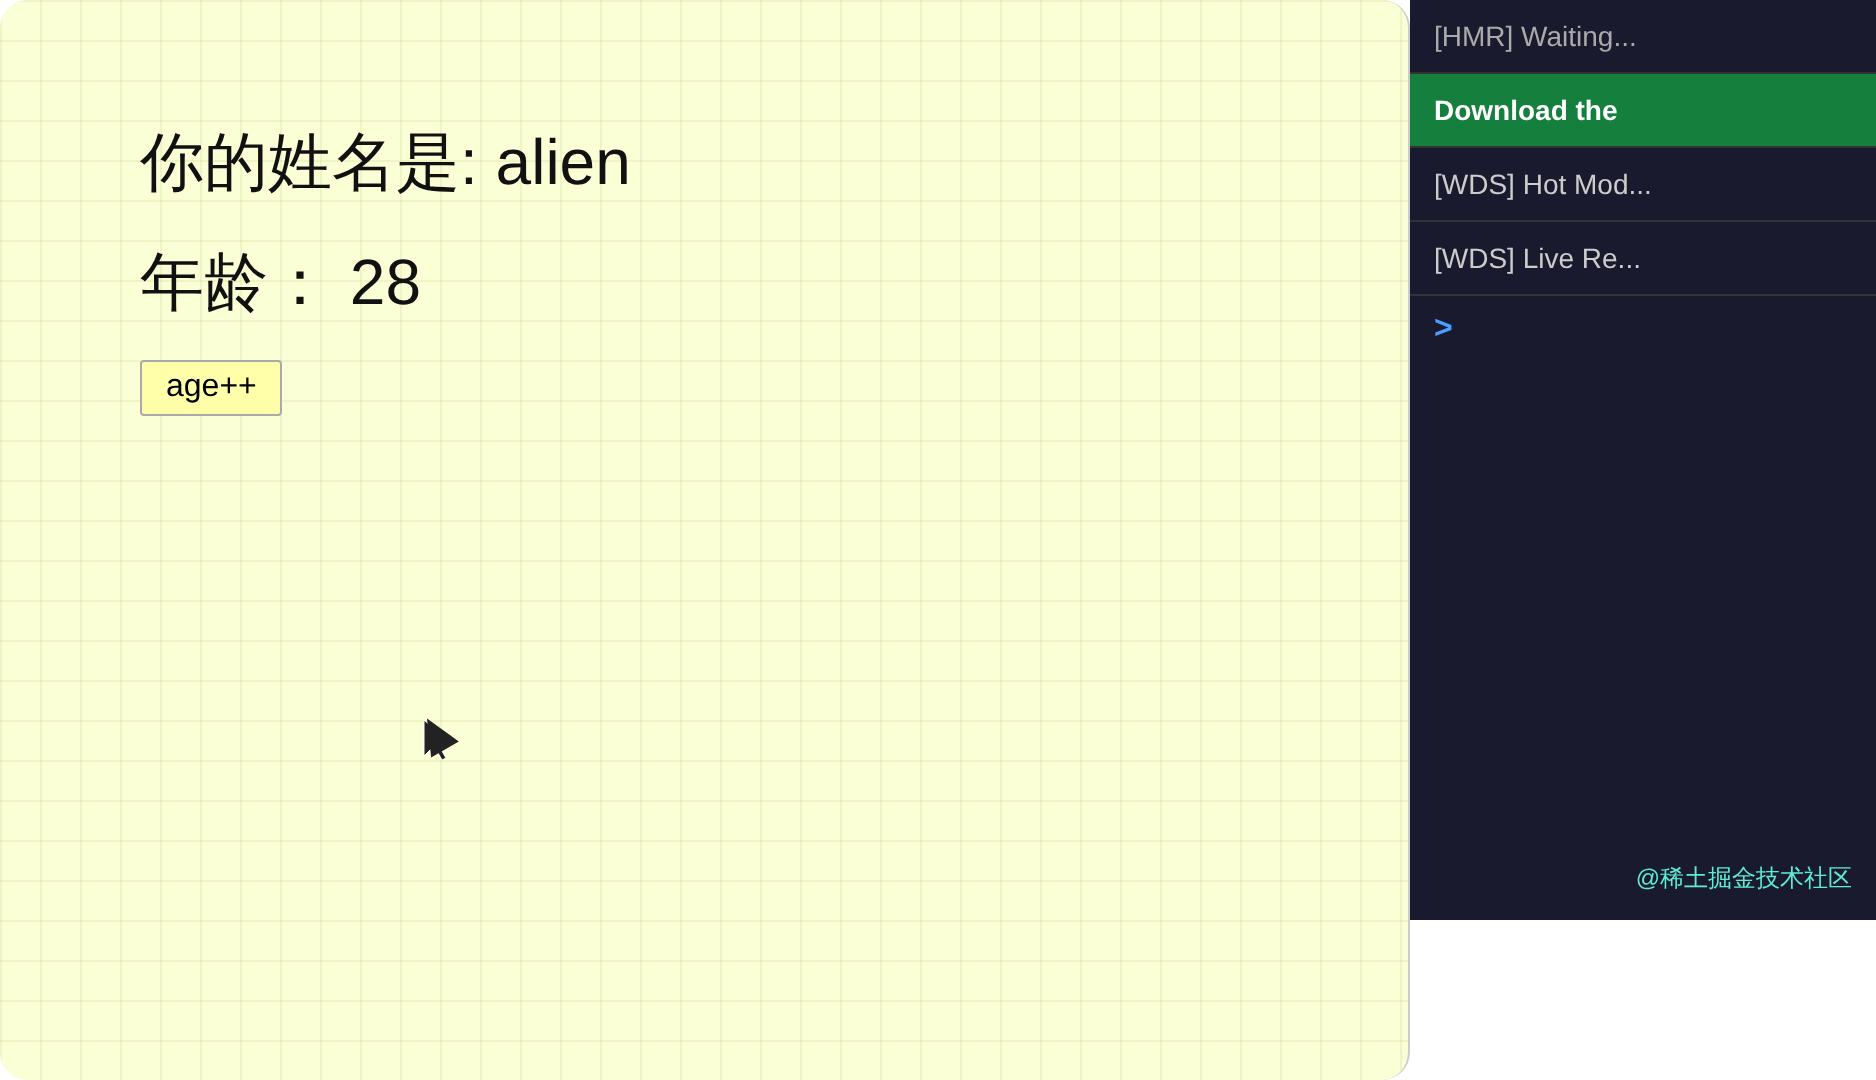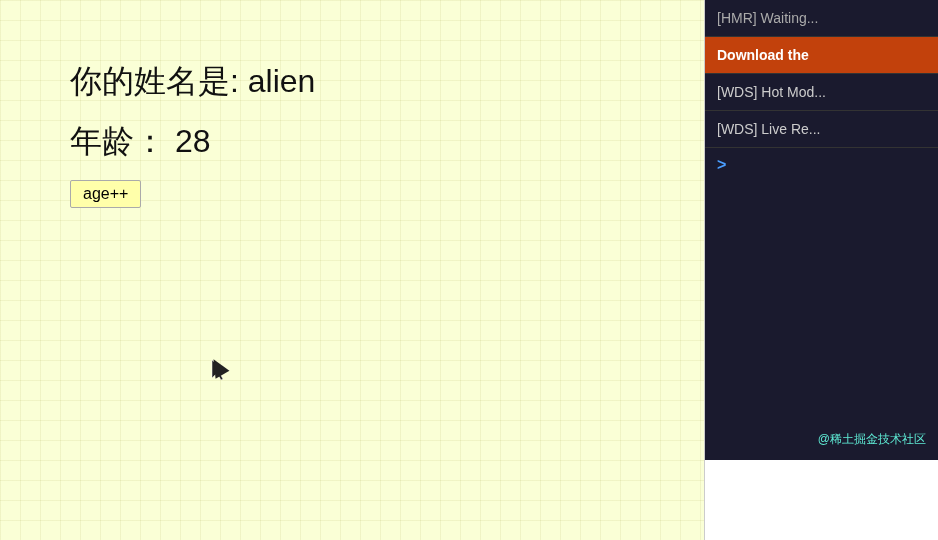--- a/index.html
+++ b/index.html
@@ -21,20 +21,21 @@
       width: 705px;
       height: 540px;
       background-color: #faffd6;
       background-image:
         linear-gradient(rgba(180,180,100,0.15) 1px, transparent 1px),
         linear-gradient(90deg, rgba(180,180,100,0.15) 1px, transparent 1px);
       background-size: 20px 20px;
       position: relative;
       border-right: 1px solid #ccc;
       padding: 60px 0 0 70px;
+      border-radius: 14px;
     }
 
     .name-line {
       font-size: 32px;
       color: #111;
       margin-bottom: 16px;
     }
 
     .age-line {
       font-size: 32px;
@@ -91,21 +92,21 @@
       font-size: 14px;
       border-bottom: 1px solid #333;
       white-space: nowrap;
       overflow: hidden;
       text-overflow: ellipsis;
     }
 
     .sidebar-item.bold-item {
       font-weight: bold;
       color: #fff;
-      background-color: #c2410c;
+      background-color: #15803d;
     }
 
     .sidebar-item.top-item {
       color: #aaa;
     }
 
     .sidebar-arrow {
       padding: 8px 12px;
       color: #4a9eff;
       font-size: 16px;

